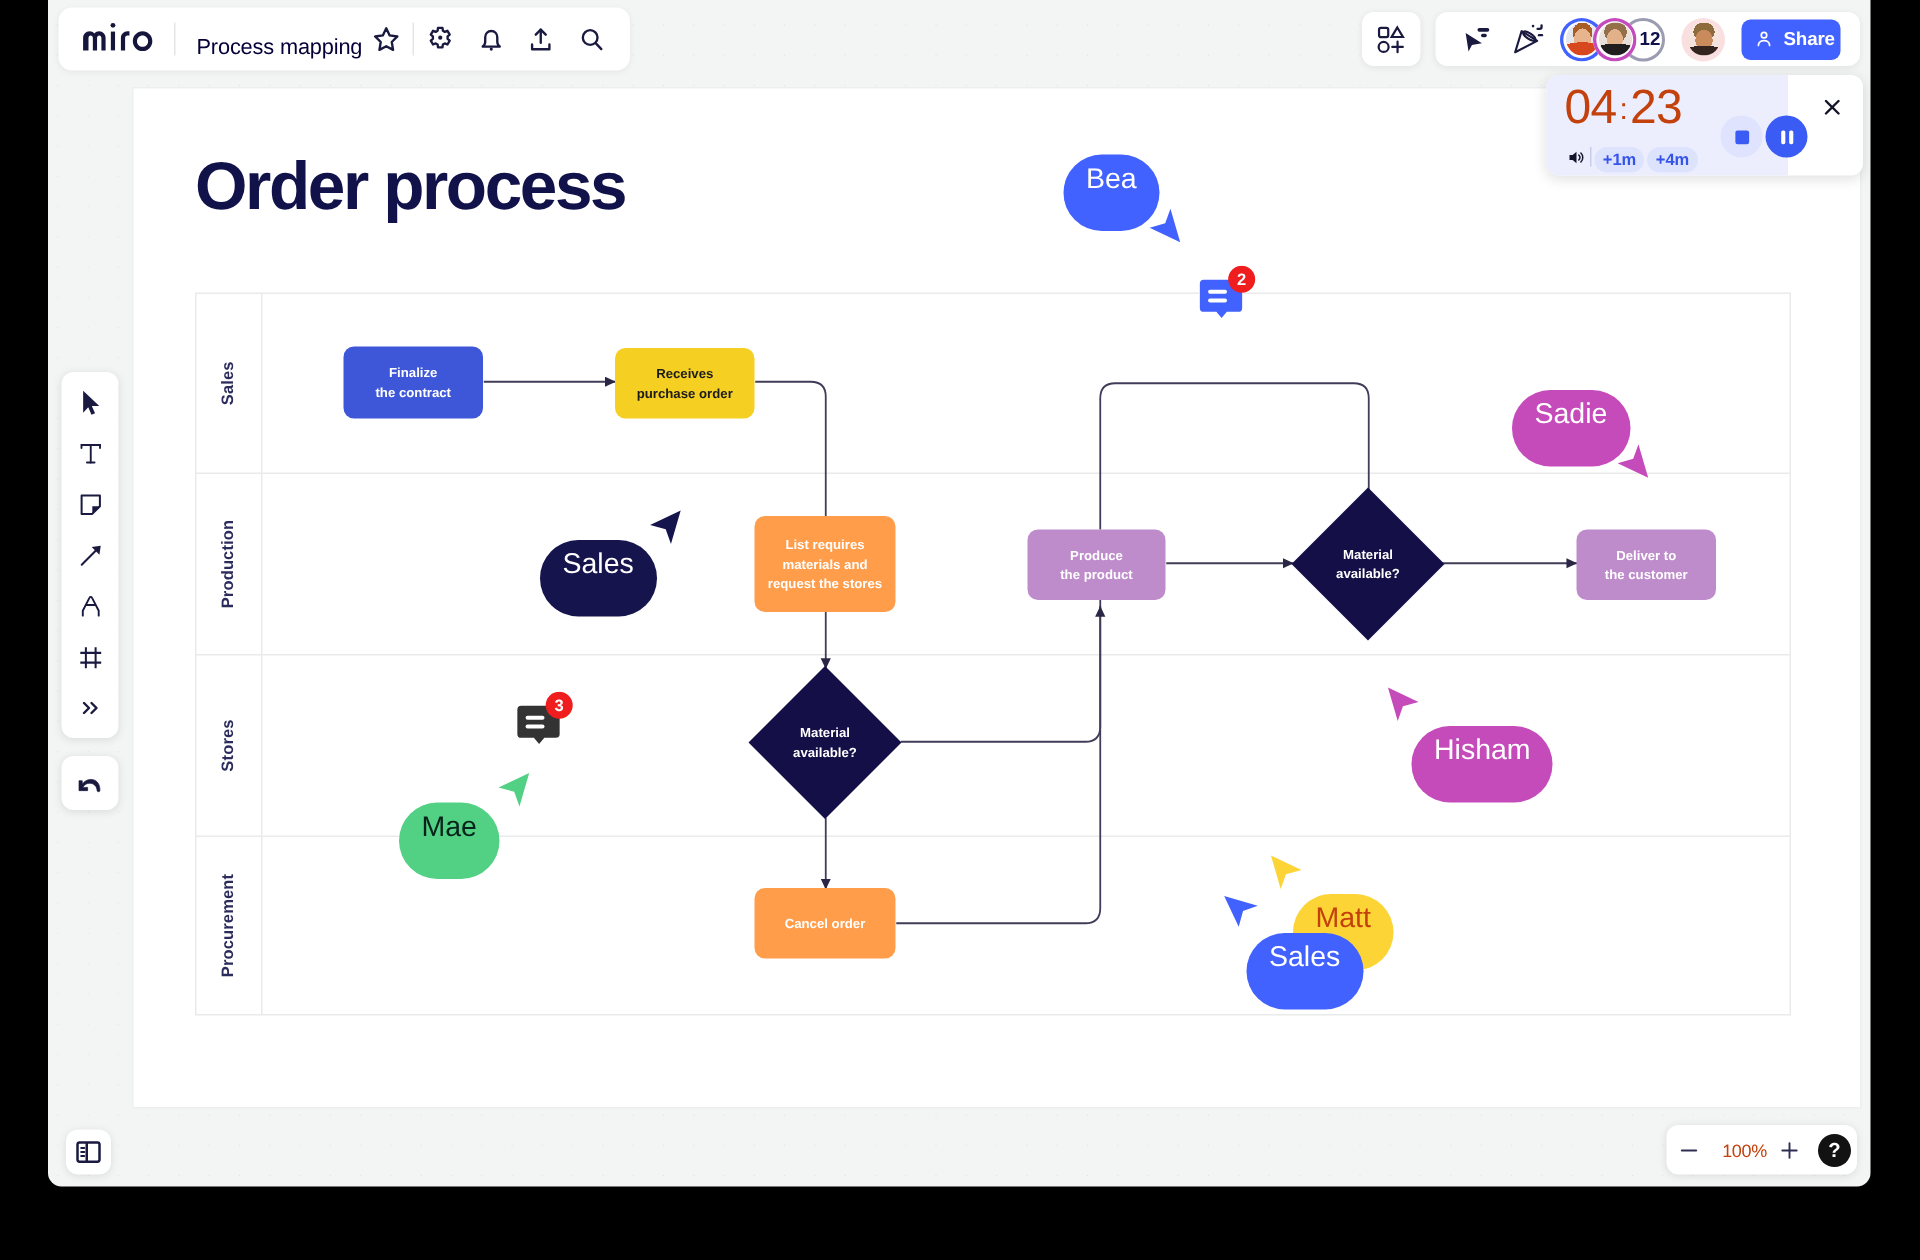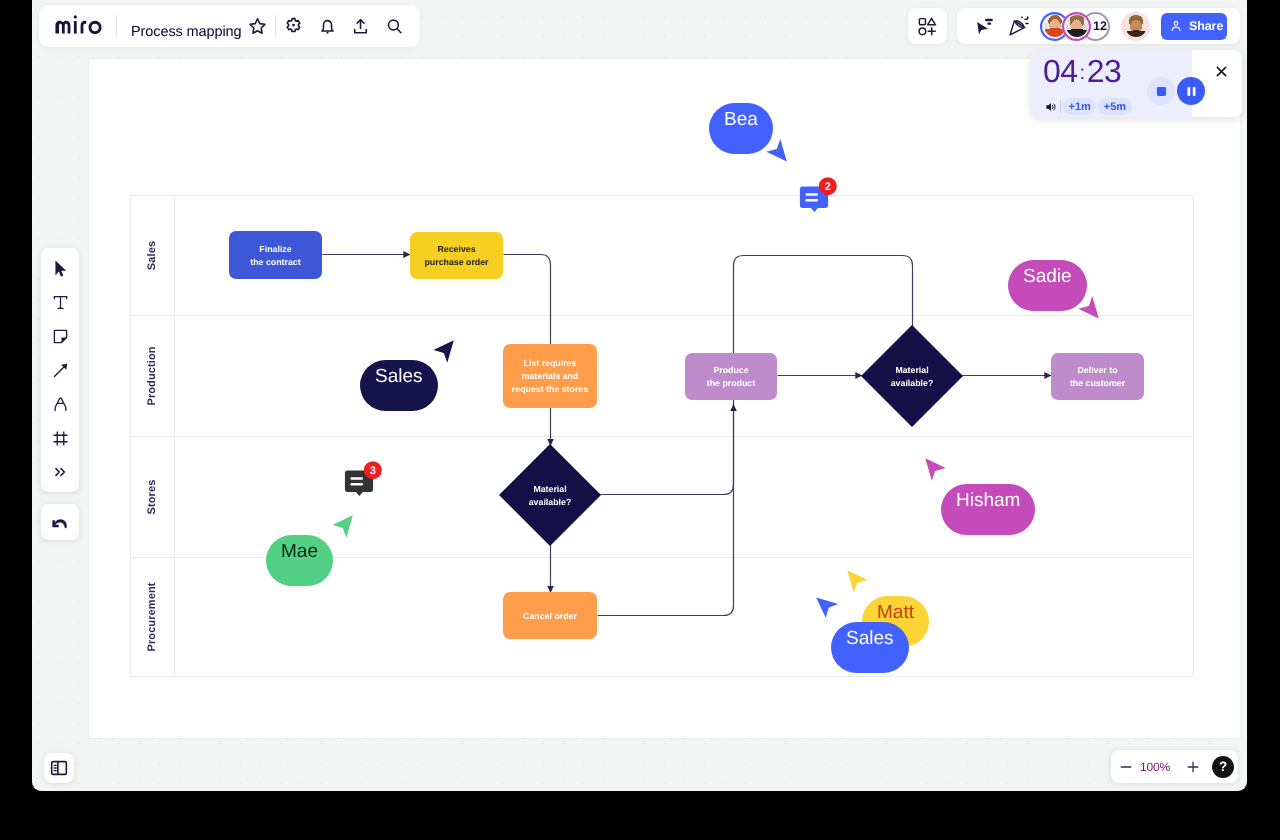--- a/index.html
+++ b/index.html
@@ -33,41 +33,41 @@
   .count-circle{width:29px;height:29px;border-radius:50%;border:2.2px solid #9b9cb1;box-sizing:border-box;
             background:#fff;display:flex;align-items:center;justify-content:center;
             font-size:12.5px;font-weight:700;color:#10104a;padding-left:9px;}
   .share-btn{height:27px;width:66px;border-radius:6px;background:#4262ff;display:flex;align-items:center;
              gap:6px;padding:0 15px 0 8px;box-sizing:border-box;color:#fff;font-size:12.5px;font-weight:700;cursor:pointer;letter-spacing:-.1px;}
   
   .timer{position:absolute;left:999px;top:50px;width:211px;height:67px;background:#fff;
          border-radius:8px;box-shadow:0 2px 9px rgba(0,0,0,.13);z-index:40;}
   .timer-inner{position:absolute;left:0;top:0;width:161px;height:67px;background:#eceefe;
          border-radius:8px 0 0 8px;}
-  .timer-time{position:absolute;left:12px;top:3px;font-size:32px;color:#4c1d95;
+  .timer-time{position:absolute;left:12px;top:3px;font-size:32px;color:#c2410c;
          letter-spacing:-.5px;font-weight:400;}
   .timer-colon{font-size:20px;vertical-align:3px;padding:0 2px;}
   .chip{height:17px;border-radius:9px;background:#dde2fd;color:#3554e8;font-size:11px;
         font-weight:700;display:flex;align-items:center;padding:0 5.5px;cursor:pointer;}
   .t-stop{width:28px;height:28px;border-radius:50%;background:#dfe3fd;display:flex;
           align-items:center;justify-content:center;cursor:pointer;}
   .t-pause{width:28px;height:28px;border-radius:50%;background:#3b5bf5;display:flex;
           align-items:center;justify-content:center;cursor:pointer;}
   
   .ltool{position:absolute;left:9px;top:248px;width:38px;background:#fff;border-radius:8px;
          box-shadow:0 1px 6px rgba(0,0,0,.10);padding:3px 0;z-index:30;}
   .ltool-btn{width:38px;height:34px;display:flex;align-items:center;justify-content:center;cursor:pointer;}
   .lundo{position:absolute;left:9px;top:504px;width:38px;height:36px;background:#fff;border-radius:8px;
          box-shadow:0 1px 6px rgba(0,0,0,.10);display:flex;align-items:center;justify-content:center;z-index:30;}
   
   .bl-btn{position:absolute;left:12px;top:753px;width:30px;height:30px;background:#fff;border-radius:8px;
           box-shadow:0 1px 6px rgba(0,0,0,.10);display:flex;align-items:center;justify-content:center;z-index:30;cursor:pointer;}
   .zoombar{position:absolute;left:1079px;top:750px;width:127px;height:33px;background:#fff;border-radius:8px;
           box-shadow:0 1px 6px rgba(0,0,0,.10);display:flex;align-items:center;z-index:30;}
-  .zoom-lbl{font-size:12px;color:#701a75;width:38px;text-align:left;letter-spacing:-.2px;}
+  .zoom-lbl{font-size:12px;color:#c2410c;width:38px;text-align:right;letter-spacing:-.2px;}
   .help-btn{width:22px;height:22px;border-radius:50%;background:#121212;color:#fff;font-size:13.5px;
             display:flex;align-items:center;justify-content:center;cursor:pointer;font-weight:700;}
   
   .frame{position:absolute;left:57px;top:59px;width:1151px;height:679px;background:#fff;
          box-shadow:0 0 0 1px #eceef0;}
   .board-title{position:absolute;left:98px;top:98px;font-size:45px;font-weight:700;color:#12124a;
          letter-spacing:-1.6px;}
   svg.diagram{position:absolute;left:0;top:0;width:1215px;height:791px;pointer-events:none;}
   svg.diagram text{-webkit-font-smoothing:antialiased;}
   .lane-label{font-size:11px;font-weight:700;fill:#2b2b5c;letter-spacing:.1px;}
@@ -76,20 +76,21 @@
   .cursor-name{position:absolute;border-radius:999px;color:#fff;font-size:19px;
        padding:0 15px;white-space:nowrap;line-height:33px;height:51px;box-sizing:border-box;}
 </style>
 </head>
 <body>
 
 <div id="app">
   <div class="dots"></div>
 
   <div class="frame"></div>
+  <div class="board-title">Order process</div>
 
   <svg class="diagram" id="diagram">
       <g>
         <rect x="98.5" y="195.5" width="1063" height="481" fill="none" stroke="#e9eaea" stroke-width="1"></rect>
         <line x1="142.5" y1="195.5" x2="142.5" y2="676.5" stroke="#e9eaea" stroke-width="1"></line>
         <text x="120.5" y="255.5" text-anchor="middle" dominant-baseline="middle" transform="rotate(-90 120.5 255.5)" class="lane-label">Sales</text>
         <line x1="98.5" y1="315.5" x2="1161.5" y2="315.5" stroke="#e9eaea" stroke-width="1"></line>
         <text x="120.5" y="376" text-anchor="middle" dominant-baseline="middle" transform="rotate(-90 120.5 376)" class="lane-label">Production</text>
         <line x1="98.5" y1="436.5" x2="1161.5" y2="436.5" stroke="#e9eaea" stroke-width="1"></line>
         <text x="120.5" y="497" text-anchor="middle" dominant-baseline="middle" transform="rotate(-90 120.5 497)" class="lane-label">Stores</text>
@@ -300,28 +301,28 @@
         <circle cx="12" cy="7.6" r="3.1"></circle>
           <path d="M5.6 19.4c0-3.5 2.9-5.5 6.4-5.5s6.4 2 6.4 5.5"></path>
       </svg>
       <span>Share</span>
     </div>
   </div>
 
   <div class="timer">
     <div class="timer-inner"></div>
     <div class="timer-time"><span>04</span><span class="timer-colon">:</span><span>23</span></div>
-    <div style="position:absolute;left:13px;top:48px;display:flex;align-items:center;gap:2px">
+    <div style="position:absolute;left:13px;top:48px;display:flex;align-items:flex-start;gap:2px">
       <svg width="14" height="14" viewBox="0 0 24 24">
         <path d="M4 9.2h3.6L12 5.3v13.4l-4.4-3.9H4z" fill="#14142b"></path>
         <path d="M14.6 9.2a4 4 0 010 5.6M17 6.8a7.3 7.3 0 010 10.4" fill="none" stroke="#14142b" stroke-width="1.7" stroke-linecap="round"></path>
       </svg>
       <div style="width:1px;height:13px;background:#c7ccee"></div>
       <div class="chip">+1m</div>
-      <div class="chip">+5m</div>
+      <div class="chip">+4m</div>
     </div>
     <div style="position:absolute;left:116px;top:27px;display:flex;gap:2px;align-items:center">
       <div class="t-stop">
         <svg width="11" height="11" viewBox="0 0 12 12">
           <rect x="1" y="1" width="10" height="10" rx="1.6" fill="#3b5bf5"></rect>
           </svg>
       </div>
       <div class="t-pause">
         <svg width="11" height="11" viewBox="0 0 12 12">
           <rect x="1.6" y="1" width="3" height="10" rx="1.2" fill="#fff"></rect>

